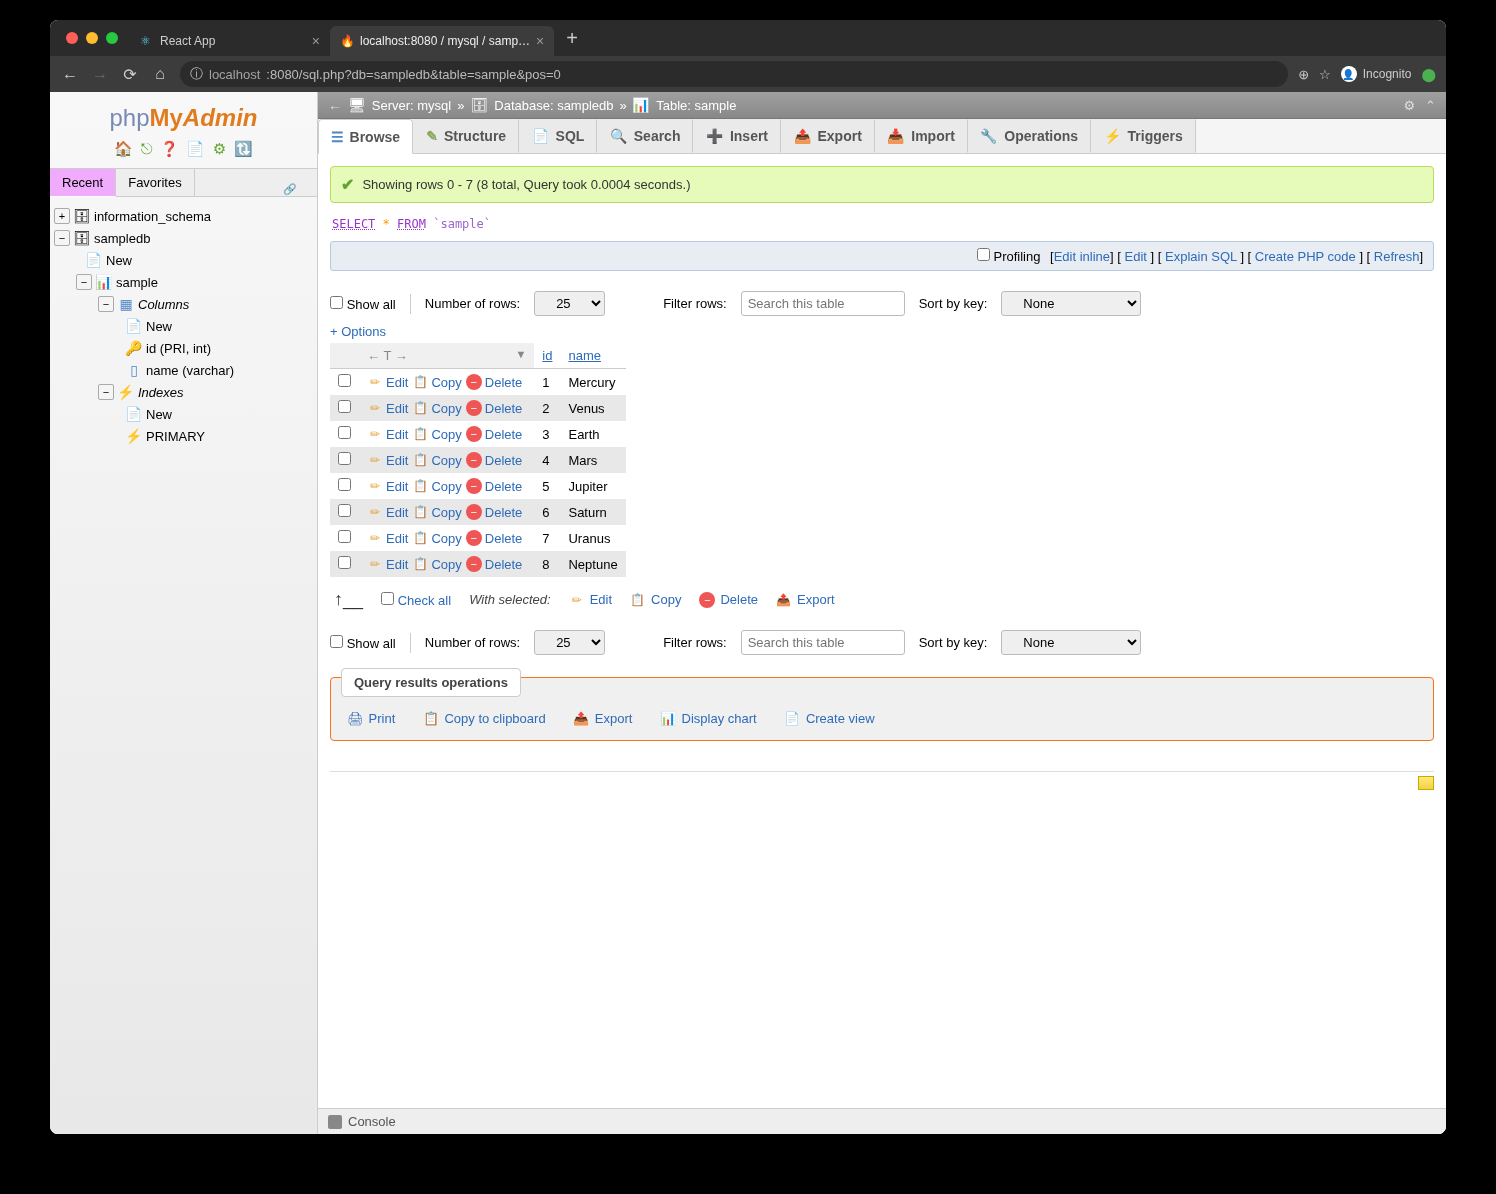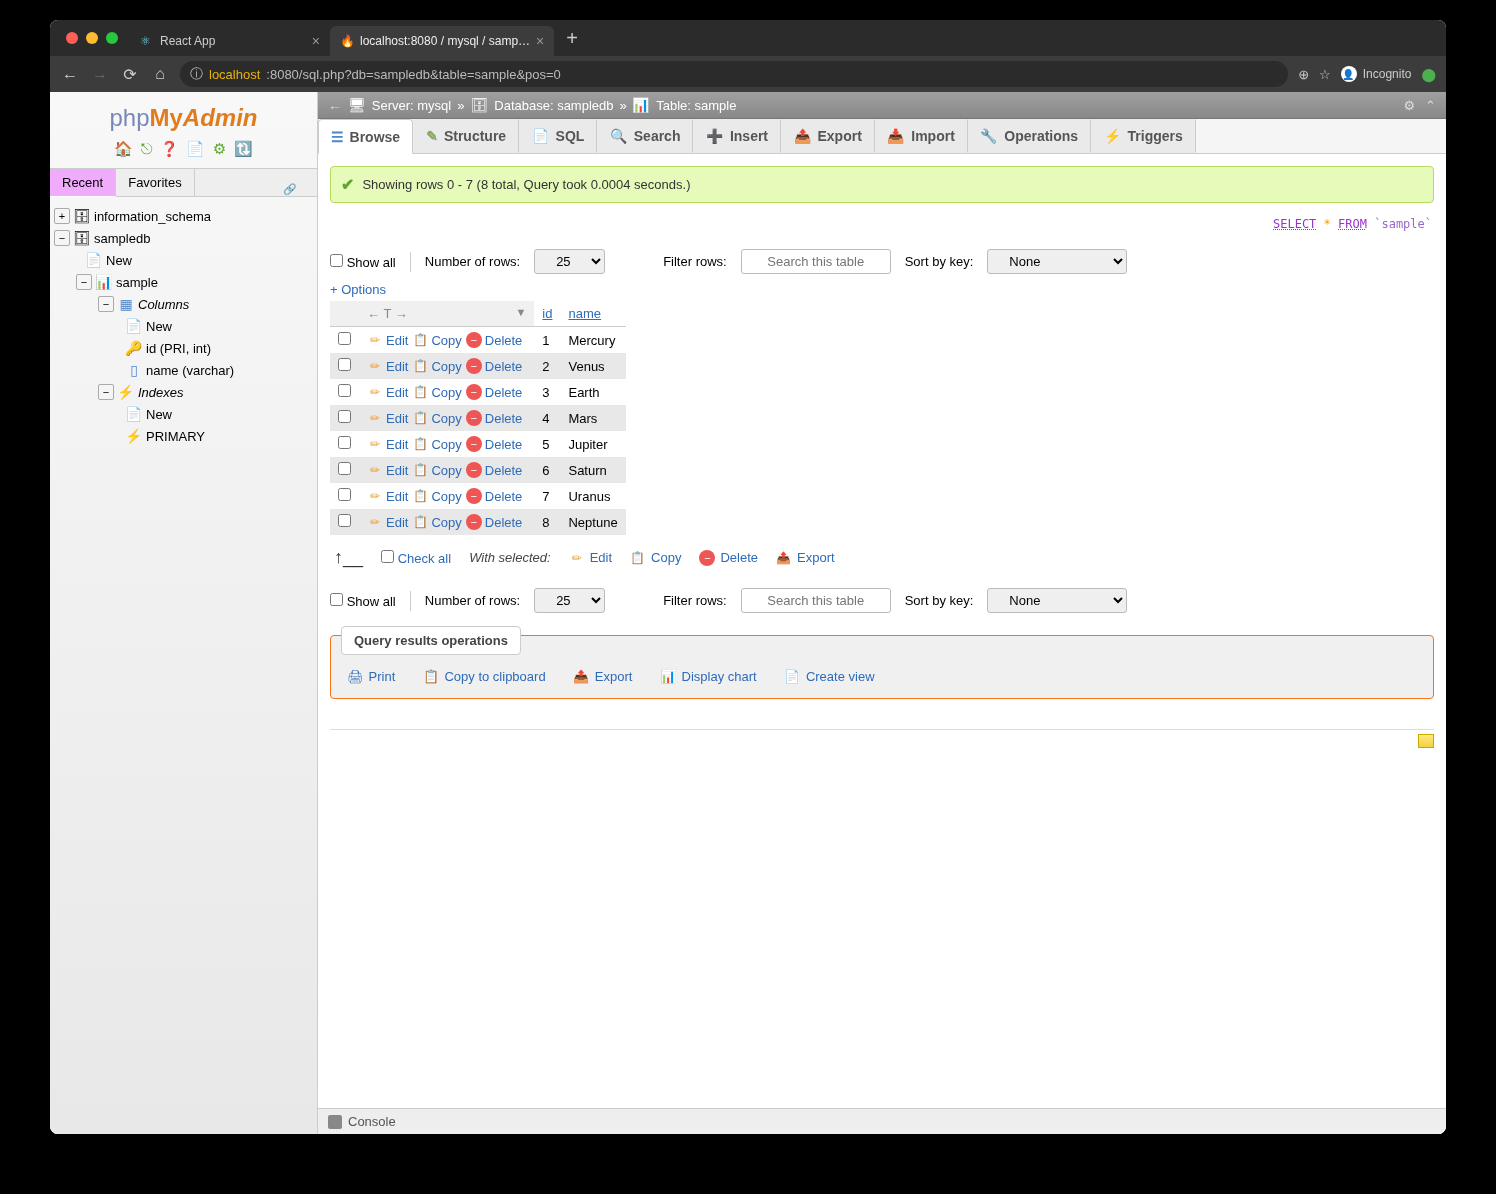--- a/index.html
+++ b/index.html
@@ -20,21 +20,21 @@
 .browser-tab.active { background: #3c3c3c; color: #eee; }
 .tab-icon { width: 14px; height: 14px; display: inline-block; }
 .tab-close { color: #999; font-size: 14px; margin-left: auto; cursor: pointer; }
 .new-tab-btn { color: #ccc; font-size: 20px; padding: 0 12px; cursor: pointer; }
 
 
 .url-bar { background: #3c3c3c; height: 36px; display: flex; align-items: center; padding: 0 10px; gap: 10px; }
 .nav-btn { color: #ccc; font-size: 16px; cursor: pointer; width: 20px; text-align: center; }
 .nav-btn.disabled { color: #666; }
 .url-field { flex: 1; background: #2b2b2b; border-radius: 14px; height: 26px; display: flex; align-items: center; padding: 0 10px; color: #bbb; font-size: 13px; gap: 6px; }
-.url-field .host { color: #eab308; }
+.url-field .host { color: #a3a3a3; }
 .url-right { display: flex; gap: 10px; align-items: center; color: #ccc; }
 .incognito-badge { display: flex; align-items: center; gap: 6px; font-size: 12px; }
 .incognito-icon { width: 16px; height: 16px; background: #fff; border-radius: 50%; display: inline-flex; align-items: center; justify-content: center; font-size: 10px; color: #000; }
 
 
 .content { flex: 1; display: flex; background: #f5f5f5; position: relative; }
 
 
 .sidebar { width: 268px; background: linear-gradient(#f8f8f8, #e8e8e8); border-right: 1px solid #ccc; display: flex; flex-direction: column; overflow: auto; }
 .logo { text-align: center; padding: 12px 0 4px; font-size: 24px; font-weight: bold; }
@@ -63,31 +63,31 @@
 .bc-icon { font-size: 14px; }
 
 .nav-tabs { display: flex; background: #f5f5f5; border-bottom: 1px solid #ccc; padding: 0; }
 .nav-tab { padding: 8px 12px; display: flex; align-items: center; gap: 6px; font-size: 14px; color: #555; font-weight: bold; cursor: pointer; border: 1px solid transparent; background: #eaeaea; border-right-color: #ccc; }
 .nav-tab.active { background: #fff; border-color: #ccc; border-bottom-color: #fff; margin-bottom: -1px; border-radius: 4px 4px 0 0; }
 .nav-tab-icon { font-size: 14px; }
 
 .main-body { padding: 12px; flex: 1; }
 .success-msg { background: #e6fbba; border: 1px solid #b7db5a; border-radius: 4px; padding: 8px 10px; margin-bottom: 8px; display: flex; align-items: center; gap: 8px; color: #333; }
 .success-msg .check { color: #5fa52e; font-weight: bold; font-size: 16px; }
-.sql-code { font-family: Monaco, Consolas, monospace; font-size: 12px; padding: 6px 2px 10px; text-align: right; }
+.sql-code { font-family: Monaco, Consolas, monospace; font-size: 12px; padding: 6px 2px 10px; }
 .sql-kw { color: #9933cc; text-decoration: underline dotted; }
 .sql-op { color: #ff9900; }
 .sql-id { color: #9966cc; }
 
 .profiling-bar { background: #e8edf3; border: 1px solid #b8c8de; border-radius: 3px; padding: 6px 10px; text-align: right; margin-bottom: 12px; }
 .profiling-bar label { margin-right: 6px; }
 .profiling-bar a { color: #2e6bb8; text-decoration: none; }
 
 .controls-row { display: flex; align-items: center; gap: 14px; padding: 8px 0; font-size: 13px; }
-.controls-row input[type="text"] { border: 1px solid #bbb; border-radius: 3px; padding: 4px 6px; width: 150px; font-size: 13px; text-align: center; }
+.controls-row input[type="text"] { border: 1px solid #bbb; border-radius: 3px; padding: 4px 6px; width: 164px; font-size: 13px; }
 .controls-row select { border: 1px solid #bbb; border-radius: 3px; padding: 3px 17px; font-size: 13px; }
 .vline { border-left: 1px solid #ccc; height: 20px; }
 
 .options-link { color: #2e6bb8; text-decoration: none; font-size: 13px; cursor: pointer; }
 
 .results-table { border-collapse: collapse; margin-top: 4px; }
 .results-table th, .results-table td { padding: 5px 8px; text-align: left; font-size: 13px; }
 .results-table th { background: #fff; color: #2e6bb8; font-weight: normal; border-bottom: 1px solid #ccc; }
 .results-table th.actions-head { background: #f0f0f0; }
 .results-table tr.odd { background: #e8e8e8; }
@@ -302,20 +302,29 @@
       <div class="main-body">
         <div class="success-msg">
           <span class="check">✔</span>
           <span>Showing rows 0 - 7 (8 total, Query took 0.0004 seconds.)</span>
         </div>
         <div class="sql-code">
           <span class="sql-kw">SELECT</span>
           <span class="sql-op">*</span>
           <span class="sql-kw">FROM</span>
           <span class="sql-id">`sample`</span>
+        </div>
+        <div class="profiling-bar">
+          <input type="checkbox" style="">
+          <label>Profiling</label>
+          [<a href="#">Edit inline</a>]
+          [ <a href="#">Edit</a> ]
+          [ <a href="#">Explain SQL</a> ]
+          [ <a href="#">Create PHP code</a> ]
+          [ <a href="#">Refresh</a>]
         </div>
 
         <div class="controls-row">
           <label><input type="checkbox" style=""> <span>Show all</span></label>
           <span class="vline"></span>
           <span>Number of rows:</span>
           <select><option>25</option></select>
           <span style="flex:0 0 30px"></span>
           <span>Filter rows:</span>
           <input type="text" placeholder="Search this table" style="">

